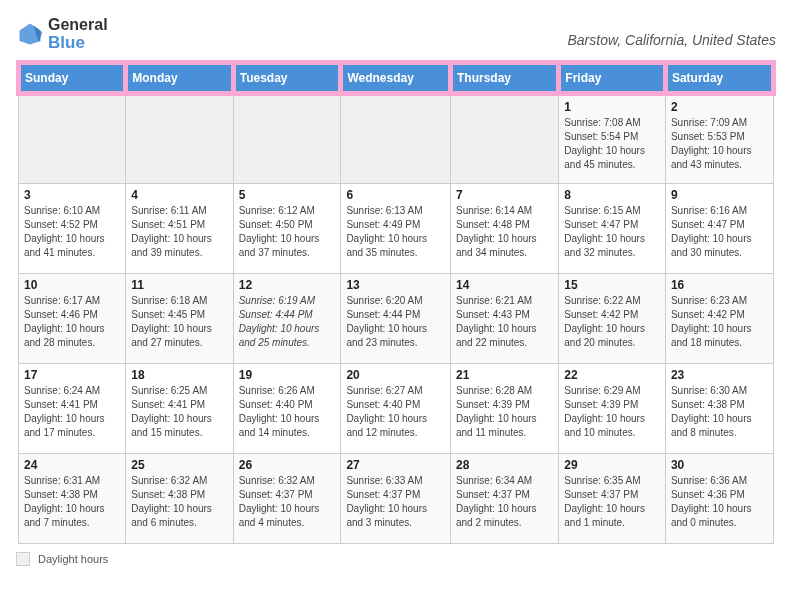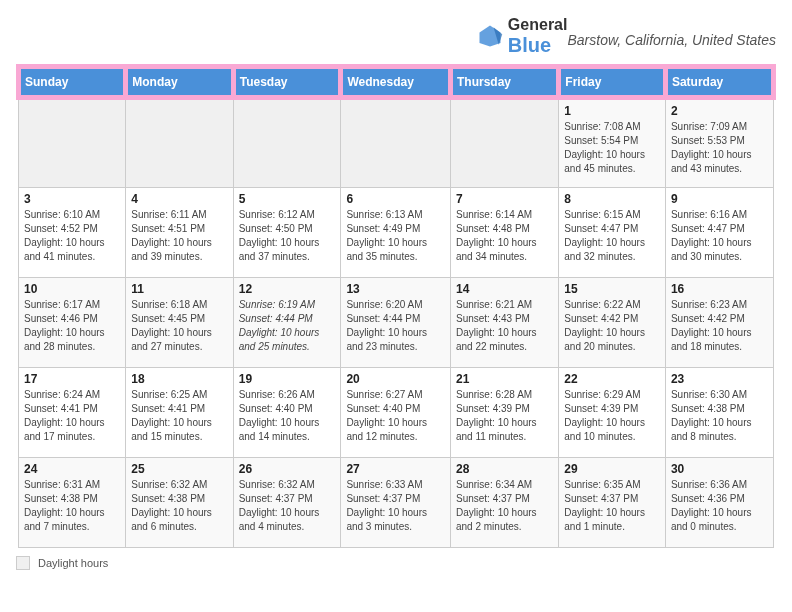--- a/index.html
+++ b/index.html
@@ -6,40 +6,40 @@
     body {
       font-family: Arial, sans-serif;
       background: #fff;
       width: 792px;
       min-height: 612px;
       padding: 16px;
     }
     .header {
       display: flex;
       align-items: flex-start;
-      justify-content: flex-end;
+      justify-content: space-between;
       margin-bottom: 8px;
     }
     .logo {
       display: flex;
       align-items: center;
       gap: 4px;
     }
     .logo-text {
       display: flex;
       flex-direction: column;
       line-height: 1.1;
     }
     .logo-general {
       font-size: 16px;
       font-weight: bold;
       color: #333;
     }
     .logo-blue {
-      font-size: 20px;
+      font-size: 17px;
       font-weight: bold;
       color: #4a90d9;
     }
     .logo-icon {
       width: 28px;
       height: 28px;
     }
     .title-block {
       text-align: right;
     }

